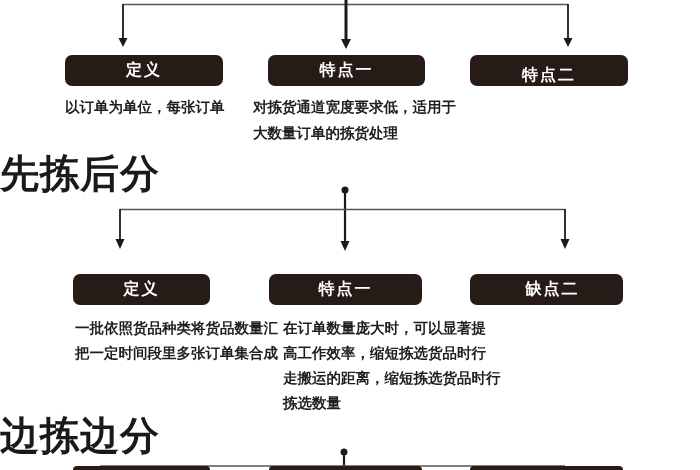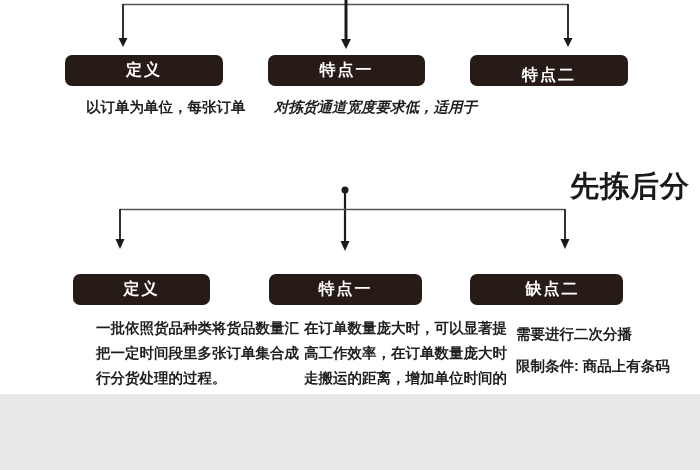--- a/index.html
+++ b/index.html
@@ -6,21 +6,21 @@
     --color-box:#271b17;
     --color-line:#555555;
     --color-arrow:#1a1a1a;
     --color-text:#1f1f1f;
     --color-bg:#ffffff;
   }
   *{margin:0;padding:0;box-sizing:border-box;}
   html,body{background:#e8e8e8;}
   .canvas{
     position:relative;
-    width:700px;height:394px;
+    width:700px;height:470px;
     background:var(--color-bg);
     overflow:hidden;
     font-family:"Liberation Sans","DejaVu Sans",sans-serif;
     margin:0 auto;
   }
   .connectors{position:absolute;left:0;top:0;pointer-events:none;}
   .node-box{
     position:absolute;
     height:31px;
     background:var(--color-box);
@@ -34,33 +34,32 @@
     letter-spacing:2px;
     white-space:nowrap;
   }
   .desc{
     position:absolute;
     color:var(--color-text);
     font-size:14.5px;
     font-weight:700;
     line-height:25px;
   }
-  .desc div{white-space:nowrap;margin-left:21px;}
+  .desc div{white-space:nowrap;}
   .desc.lh26{line-height:26px;}
   .desc.lh32{line-height:32px;}
   .big-title{
     position:absolute;
     left:0;
-    text-align:right;
+    text-align:left;
     color:var(--color-arrow);
-    font-size:29px;
+    font-size:39px;
     font-weight:900;
     letter-spacing:1px;
     white-space:nowrap;
-    margin-top:20px;
   }
   .partial-box{
     position:absolute;
     top:466px;height:4px;
     background:var(--color-box);
     border-radius:5px 5px 0 0;
   }
 </style>
 </head>
 <body>
@@ -97,50 +96,46 @@
   <div class="node-box" style="left:268px;top:55px;width:157px;">
     <span>特点一</span>
   </div>
   <div class="node-box" style="left:470px;top:55px;width:158px;align-items:flex-end;">
     <span>特点二</span>
   </div>
 
   <div class="desc lh26" style="left:65px;top:94px;width:210px;">
     <div>以订单为单位，每张订单</div>
   </div>
-  <div class="desc lh26" style="left:253px;top:94px;width:220px;font-style:italic;">
+  <div class="desc lh26" style="left:253px;top:94px;width:220px;">
     <div>对拣货通道宽度要求低，适用于</div>
+    <div>大数量订单的拣货处理</div>
   </div>
 
   <div class="big-title" style="top:147px;width:690px;">先拣后分</div>
 
   <div class="node-box" style="left:73px;top:274px;width:137px;">
     <span>定义</span>
   </div>
   <div class="node-box" style="left:269px;top:274px;width:153px;">
     <span>特点一</span>
   </div>
   <div class="node-box" style="left:470px;top:274px;width:153px;padding-left:12px;">
     <span>缺点二</span>
   </div>
 
   <div class="desc" style="left:75px;top:316px;width:220px;">
     <div>一批依照货品种类将货品数量汇</div>
     <div>把一定时间段里多张订单集合成</div>
-    <div>行分货处理的过程。</div>
   </div>
   <div class="desc" style="left:283px;top:316px;width:220px;">
     <div>在订单数量庞大时，可以显著提</div>
-    <div>高工作效率，在订单数量庞大时</div>
-    <div>走搬运的距离，增加单位时间的</div>
+    <div>高工作效率，缩短拣选货品时行</div>
+    <div>走搬运的距离，缩短拣选货品时行</div>
     <div>拣选数量</div>
-  </div>
-  <div class="desc lh32" style="left:495px;top:318px;width:205px;">
-    <div>需要进行二次分播</div>
-    <div>限制条件: 商品上有条码</div>
   </div>
 
   <div class="big-title" style="top:409px;width:688px;">边拣边分</div>
 
   <div class="partial-box" style="left:73px;width:137px;"></div>
   <div class="partial-box" style="left:269px;width:153px;"></div>
   <div class="partial-box" style="left:470px;width:153px;"></div>
 
 </div>
 

